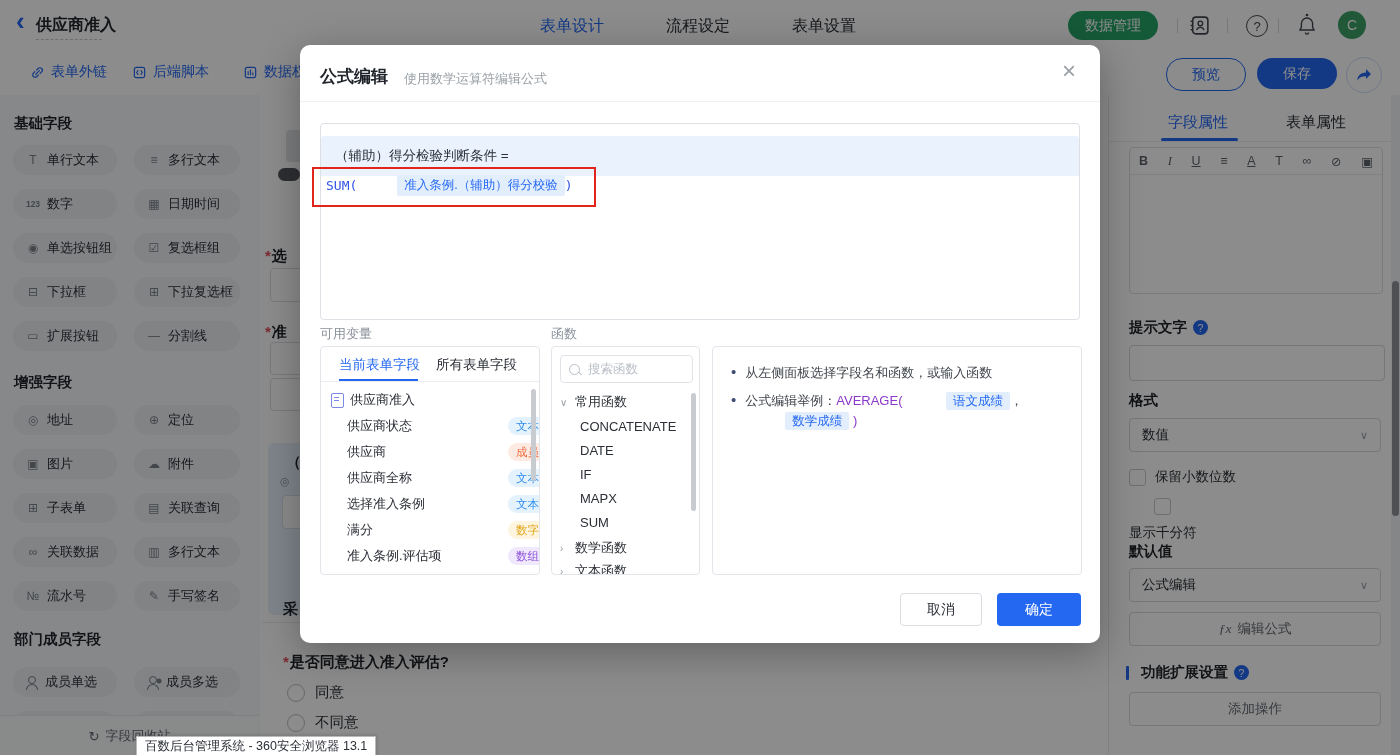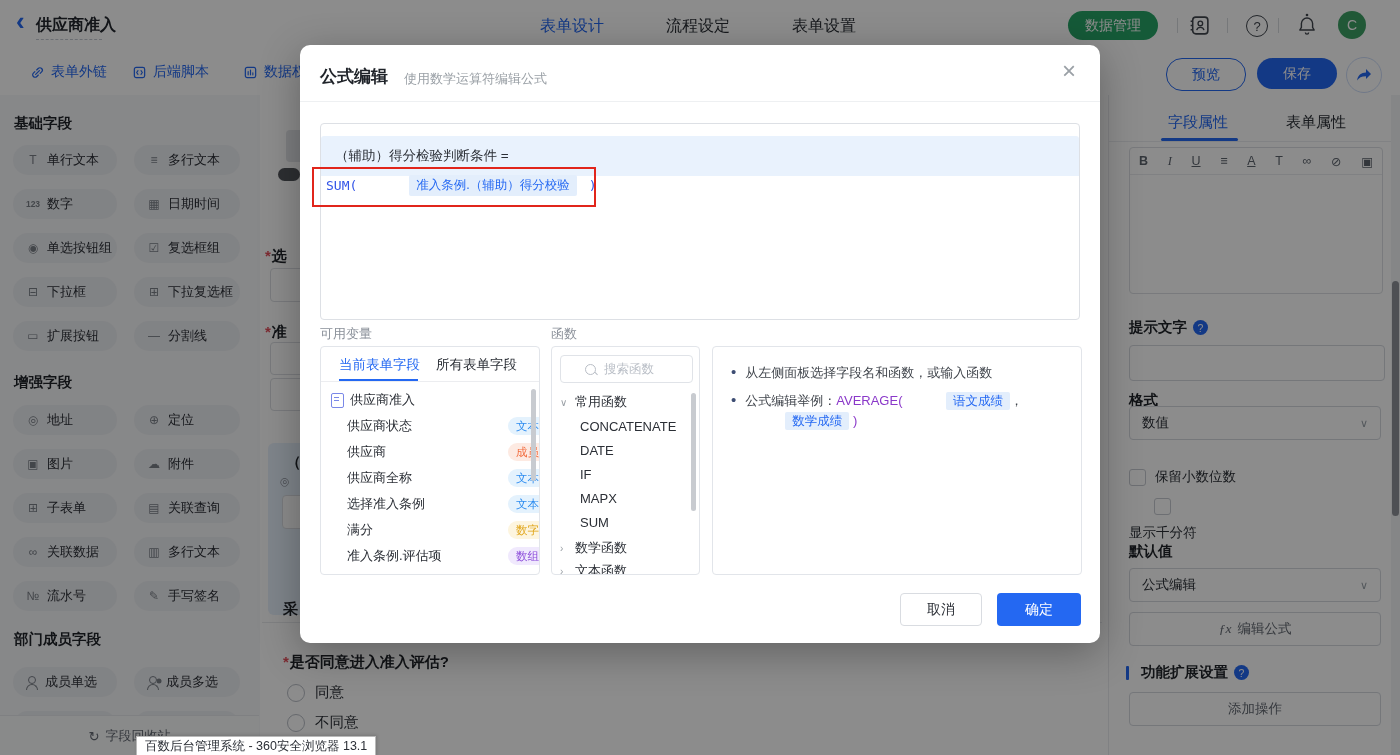--- a/index.html
+++ b/index.html
@@ -80,42 +80,42 @@
   .overlay{position:absolute;left:0;top:0;width:1400px;height:755px;background:rgba(0,0,0,0.45);z-index:50;}
   .modal{position:absolute;left:300px;top:45px;width:800px;height:598px;background:#fff;border-radius:10px;z-index:60;
     box-shadow:0 10px 40px rgba(0,0,0,0.3);}
   .m-title{position:absolute;left:20px;top:20px;font-size:17px;font-weight:700;color:#1f2329;}
   .m-sub{position:absolute;left:104px;top:25px;font-size:13px;color:#9aa0a6;}
   .m-close{position:absolute;right:24px;top:12px;font-size:24px;color:#9aa0a6;cursor:pointer;}
   .m-hdiv{position:absolute;left:0;top:56px;width:800px;border-bottom:1px solid #eef0f2;}
   .fbox{position:absolute;left:20px;top:78px;width:760px;height:197px;border:1px solid #dde0e5;border-radius:4px;box-sizing:border-box;}
   .fbar{height:40px;background:#e9f2fd;border-radius:3px 3px 0 0;display:flex;align-items:center;padding-left:14px;
     font-size:13.5px;color:#2b2f36;margin-top:12px;}
-  .fline{position:absolute;left:26px;top:130px;display:flex;align-items:center;gap:12px;
+  .fline{position:absolute;left:26px;top:130px;display:flex;align-items:center;gap:0;
     font-family:"DejaVu Sans Mono",monospace;font-size:13px;color:#3355e8;}
   .chip{background:#e3eefc;color:#2468f2;padding:2px 7px;border-radius:2px;
     font-family:"Liberation Sans","DejaVu Sans",sans-serif;font-size:12.5px;cursor:pointer;margin-left:40px;}
   .redbox{position:absolute;left:12px;top:122px;width:280px;height:36px;border:2.5px solid #e1251b;z-index:5;pointer-events:none;}
   .mlabel{position:absolute;font-size:13px;color:#8a9099;}
   .mpanel{position:absolute;top:301px;height:229px;border:1px solid #e2e5ea;border-radius:4px;background:#fff;box-sizing:border-box;overflow:hidden;}
   .vtab{position:absolute;top:9px;font-size:13.5px;cursor:pointer;color:#2b2f36;white-space:nowrap;}
   .vtab.active{color:#2468f2;}
   .vtab-line{position:absolute;left:18px;top:32px;width:79px;height:2px;background:#2468f2;}
   .vtabs-div{position:absolute;left:0;top:34px;width:100%;border-bottom:1px solid #ecedf0;}
   .vrow{position:absolute;display:flex;align-items:center;gap:6px;font-size:13px;color:#2b2f36;width:200px;cursor:pointer;}
   .vrow .nm{flex:1 1 auto;overflow:hidden;white-space:nowrap;}
   .badge{flex:0 0 auto;height:18px;line-height:18px;padding:0 8px;border-radius:9px;font-size:11.5px;}
   .bt-blue{background:#e4f2fd;color:#2d8cf0;}
   .bt-orange{background:#fdeae2;color:#f26c3e;}
   .bt-yellow{background:#fdf5df;color:#e0a519;}
   .bt-purple{background:#f0e9fd;color:#8d4eda;}
   .doc-ic{position:relative;width:11px;height:13px;border:1.2px solid #7a88e8;border-radius:2px;flex:0 0 11px;}
   .doc-ic::after{content:"";position:absolute;left:2px;top:3px;width:5px;height:1.2px;background:#7a88e8;box-shadow:0 3px 0 #7a88e8;}
   .fsearch{position:absolute;left:8px;top:8px;width:133px;height:28px;border:1px solid #e0e3e8;border-radius:4px;
-    box-sizing:border-box;display:flex;align-items:center;gap:6px;padding:0 24px;}
+    box-sizing:border-box;display:flex;align-items:center;gap:6px;padding:0 8px;}
   .mag{position:relative;width:9px;height:9px;border:1.4px solid #b9bec6;border-radius:50%;flex:0 0 9px;}
   .mag::after{content:"";position:absolute;width:4px;height:1.4px;background:#b9bec6;transform:rotate(45deg);right:-3px;bottom:-1px;}
   .fsearch input{border:none;outline:none;width:90px;font-size:12.5px;color:#2b2f36;background:transparent;}
   .fsearch input::placeholder{color:#b9bec6;}
   .frow{position:absolute;display:flex;align-items:center;gap:5px;font-size:13px;color:#2b2f36;cursor:pointer;white-space:nowrap;}
   .frow .ch{color:#9aa0a6;font-size:10px;width:10px;}
   .thumb{position:absolute;width:5px;background:#c8cbd0;border-radius:3px;}
   .tip{position:absolute;display:flex;align-items:flex-start;gap:9px;font-size:13px;color:#40454c;line-height:19px;}
   .tip .bdot{color:#3d4d73;font-size:15px;line-height:17px;}
   .purple{color:#8a38c9;}
@@ -351,21 +351,21 @@
 
     <div class="plabel" style="left:20px;top:223px;">
       <span>提示文字</span>
       <span class="qbadge">?</span>
     </div>
     <input class="pinput" style="top: 250px;">
 
     <div class="plabel" style="left:20px;top:296px;">
         <span>格式</span>
       </div>
-    <div class="pselect" style="top:311px;">
+    <div class="pselect" style="top:323px;">
       <span>数值</span>
       <span class="chev">∨</span>
     </div>
 
     <div class="pcheck" style="top:373px;">
       <span class="box"></span>
       <span>保留小数位数</span>
     </div>
     <div class="pcheck" style="top:403px;flex-direction:column;">
       <span class="box"></span>

